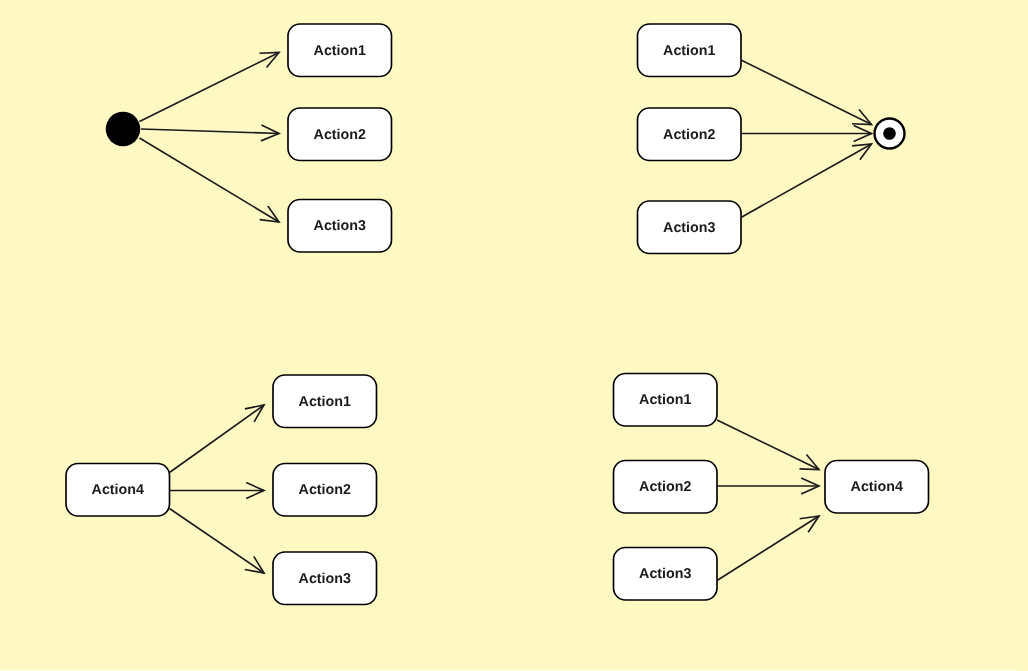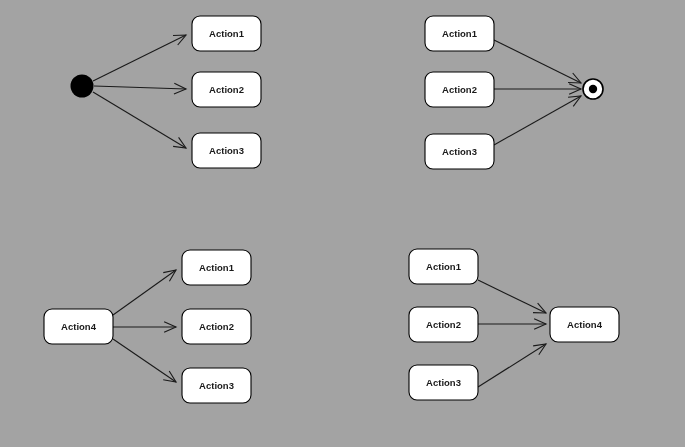--- a/index.html
+++ b/index.html
@@ -8,21 +8,21 @@
     padding: 0;
     background: #ffffff;
   }
   body {
     font-family: "Liberation Sans", sans-serif;
   }
   #canvas {
     position: relative;
     width: 685px;
     height: 447px;
-    background: #a3a3a3;
+    background: #fef9c3;
     overflow: hidden;
   }
   #diagram-svg {
     position: absolute;
     left: 0;
     top: 0;
     width: 685px;
     height: 447px;
   }
   .action-node rect {

